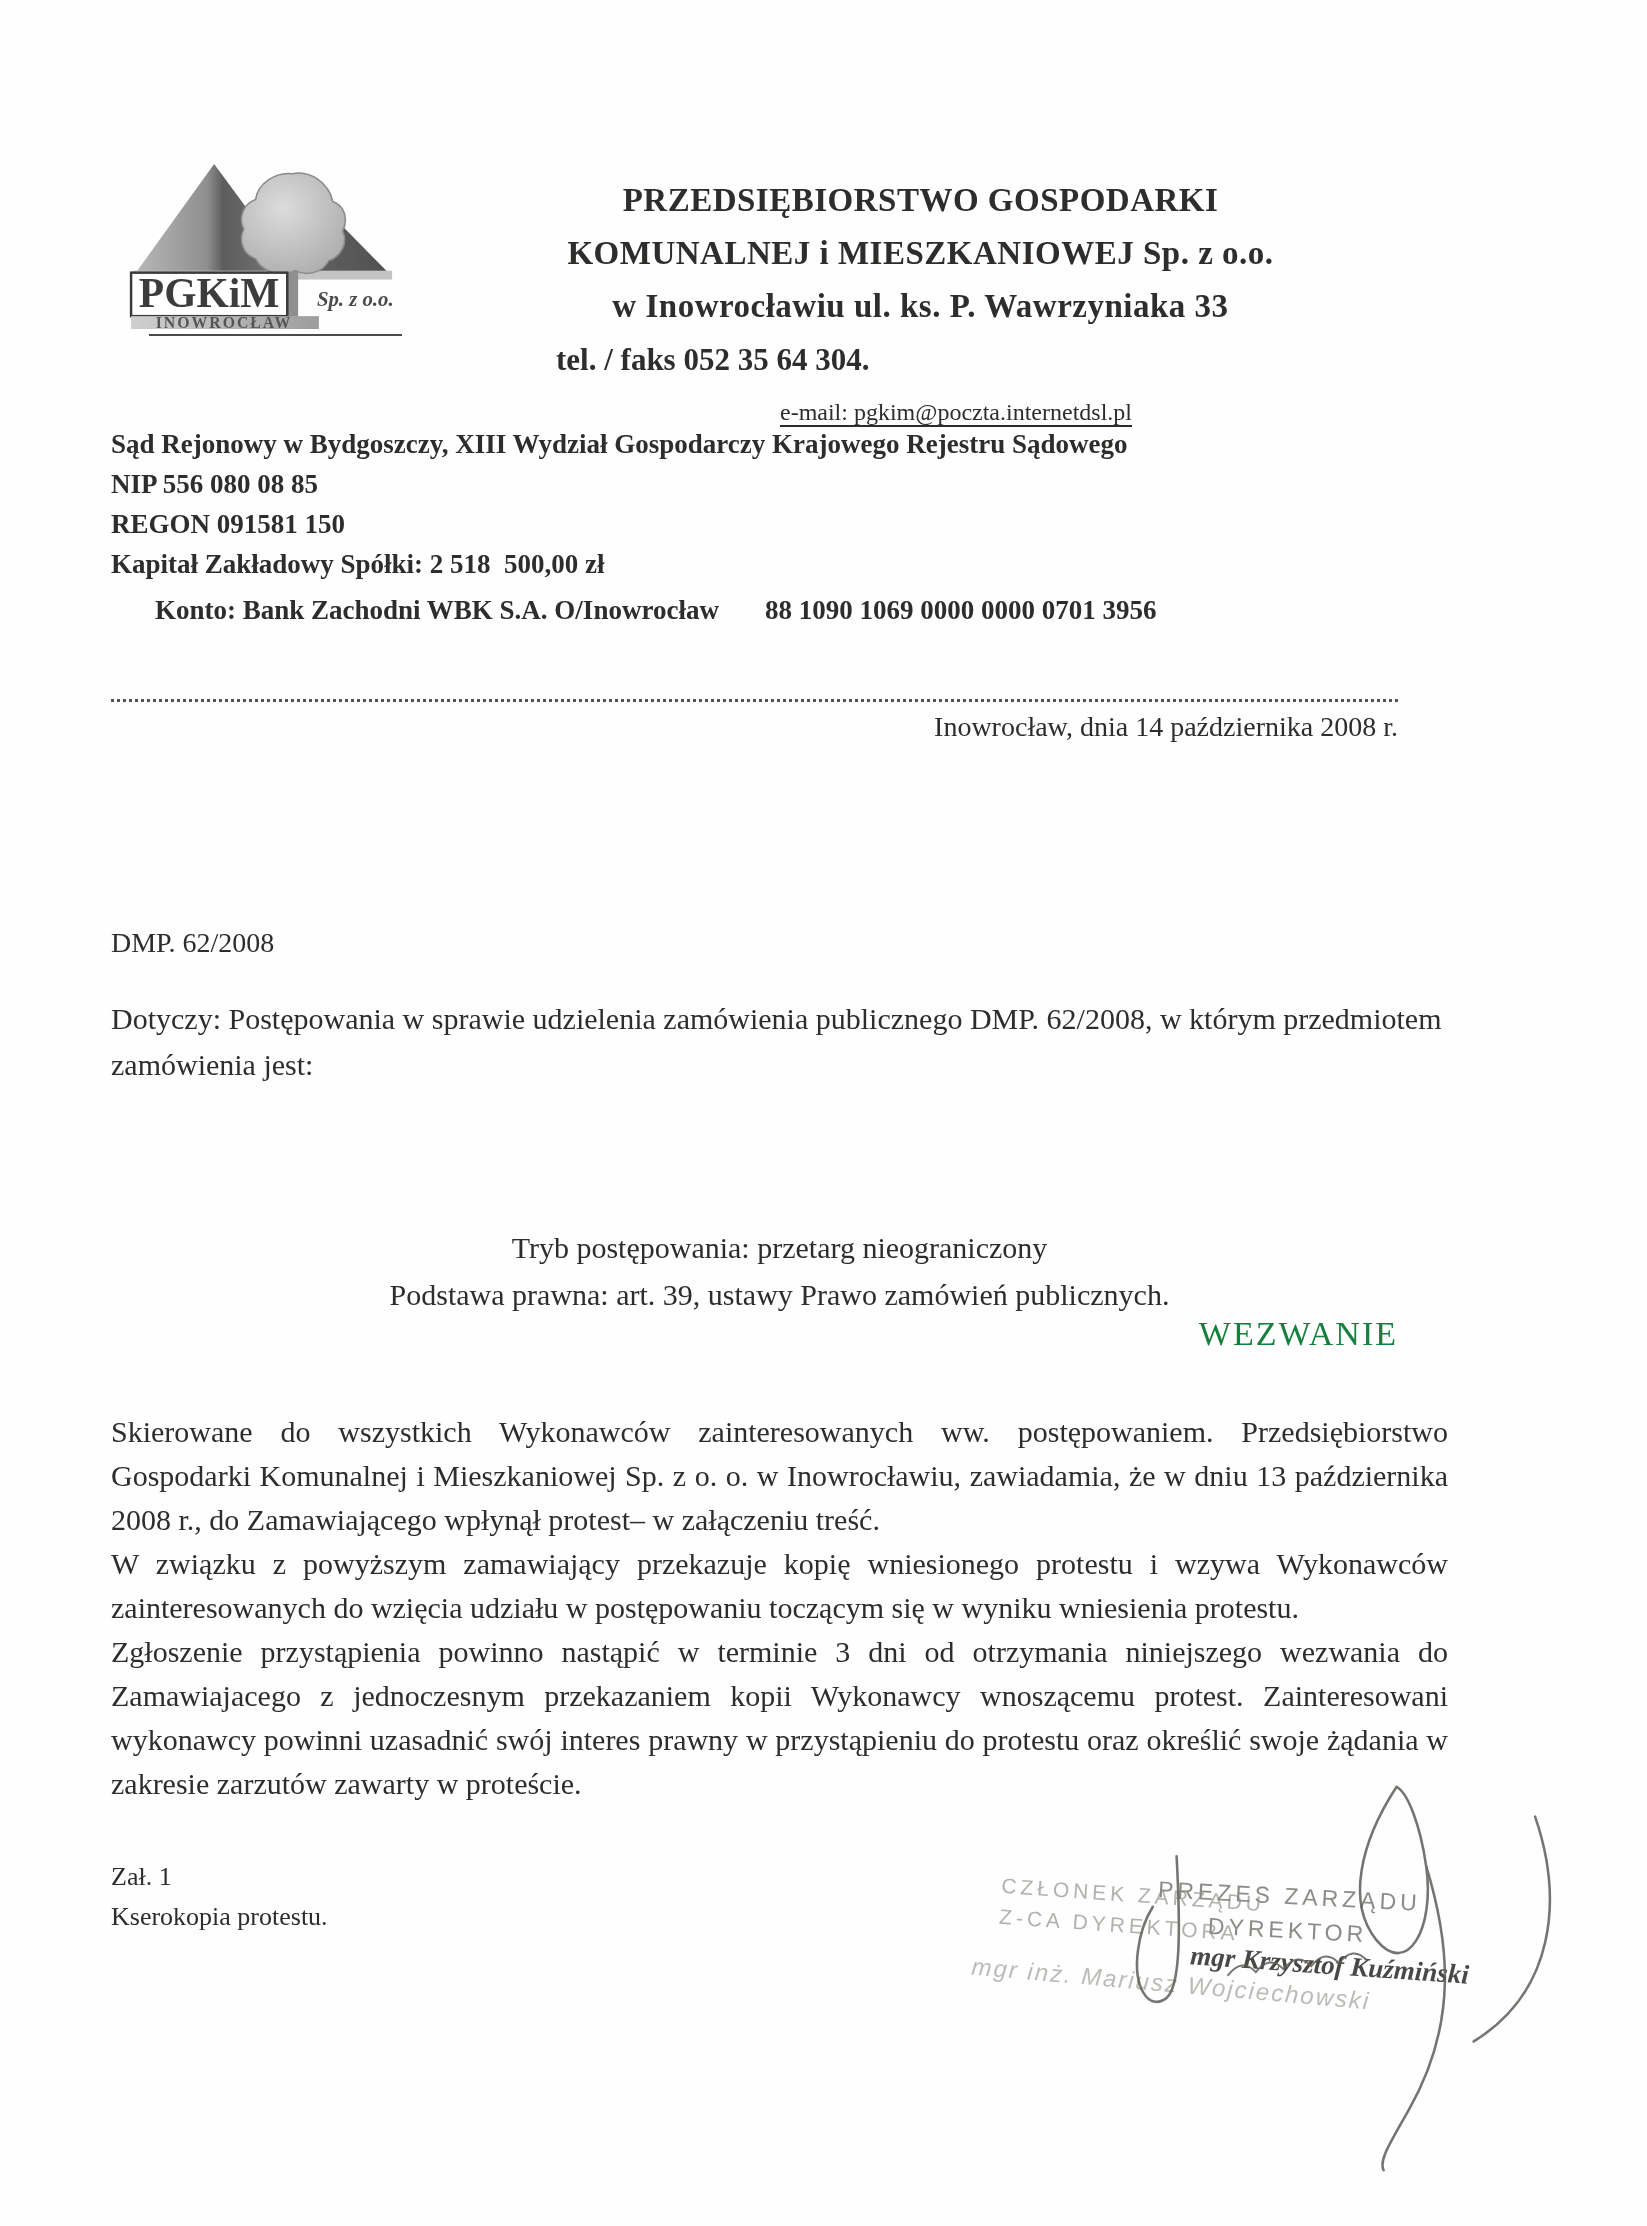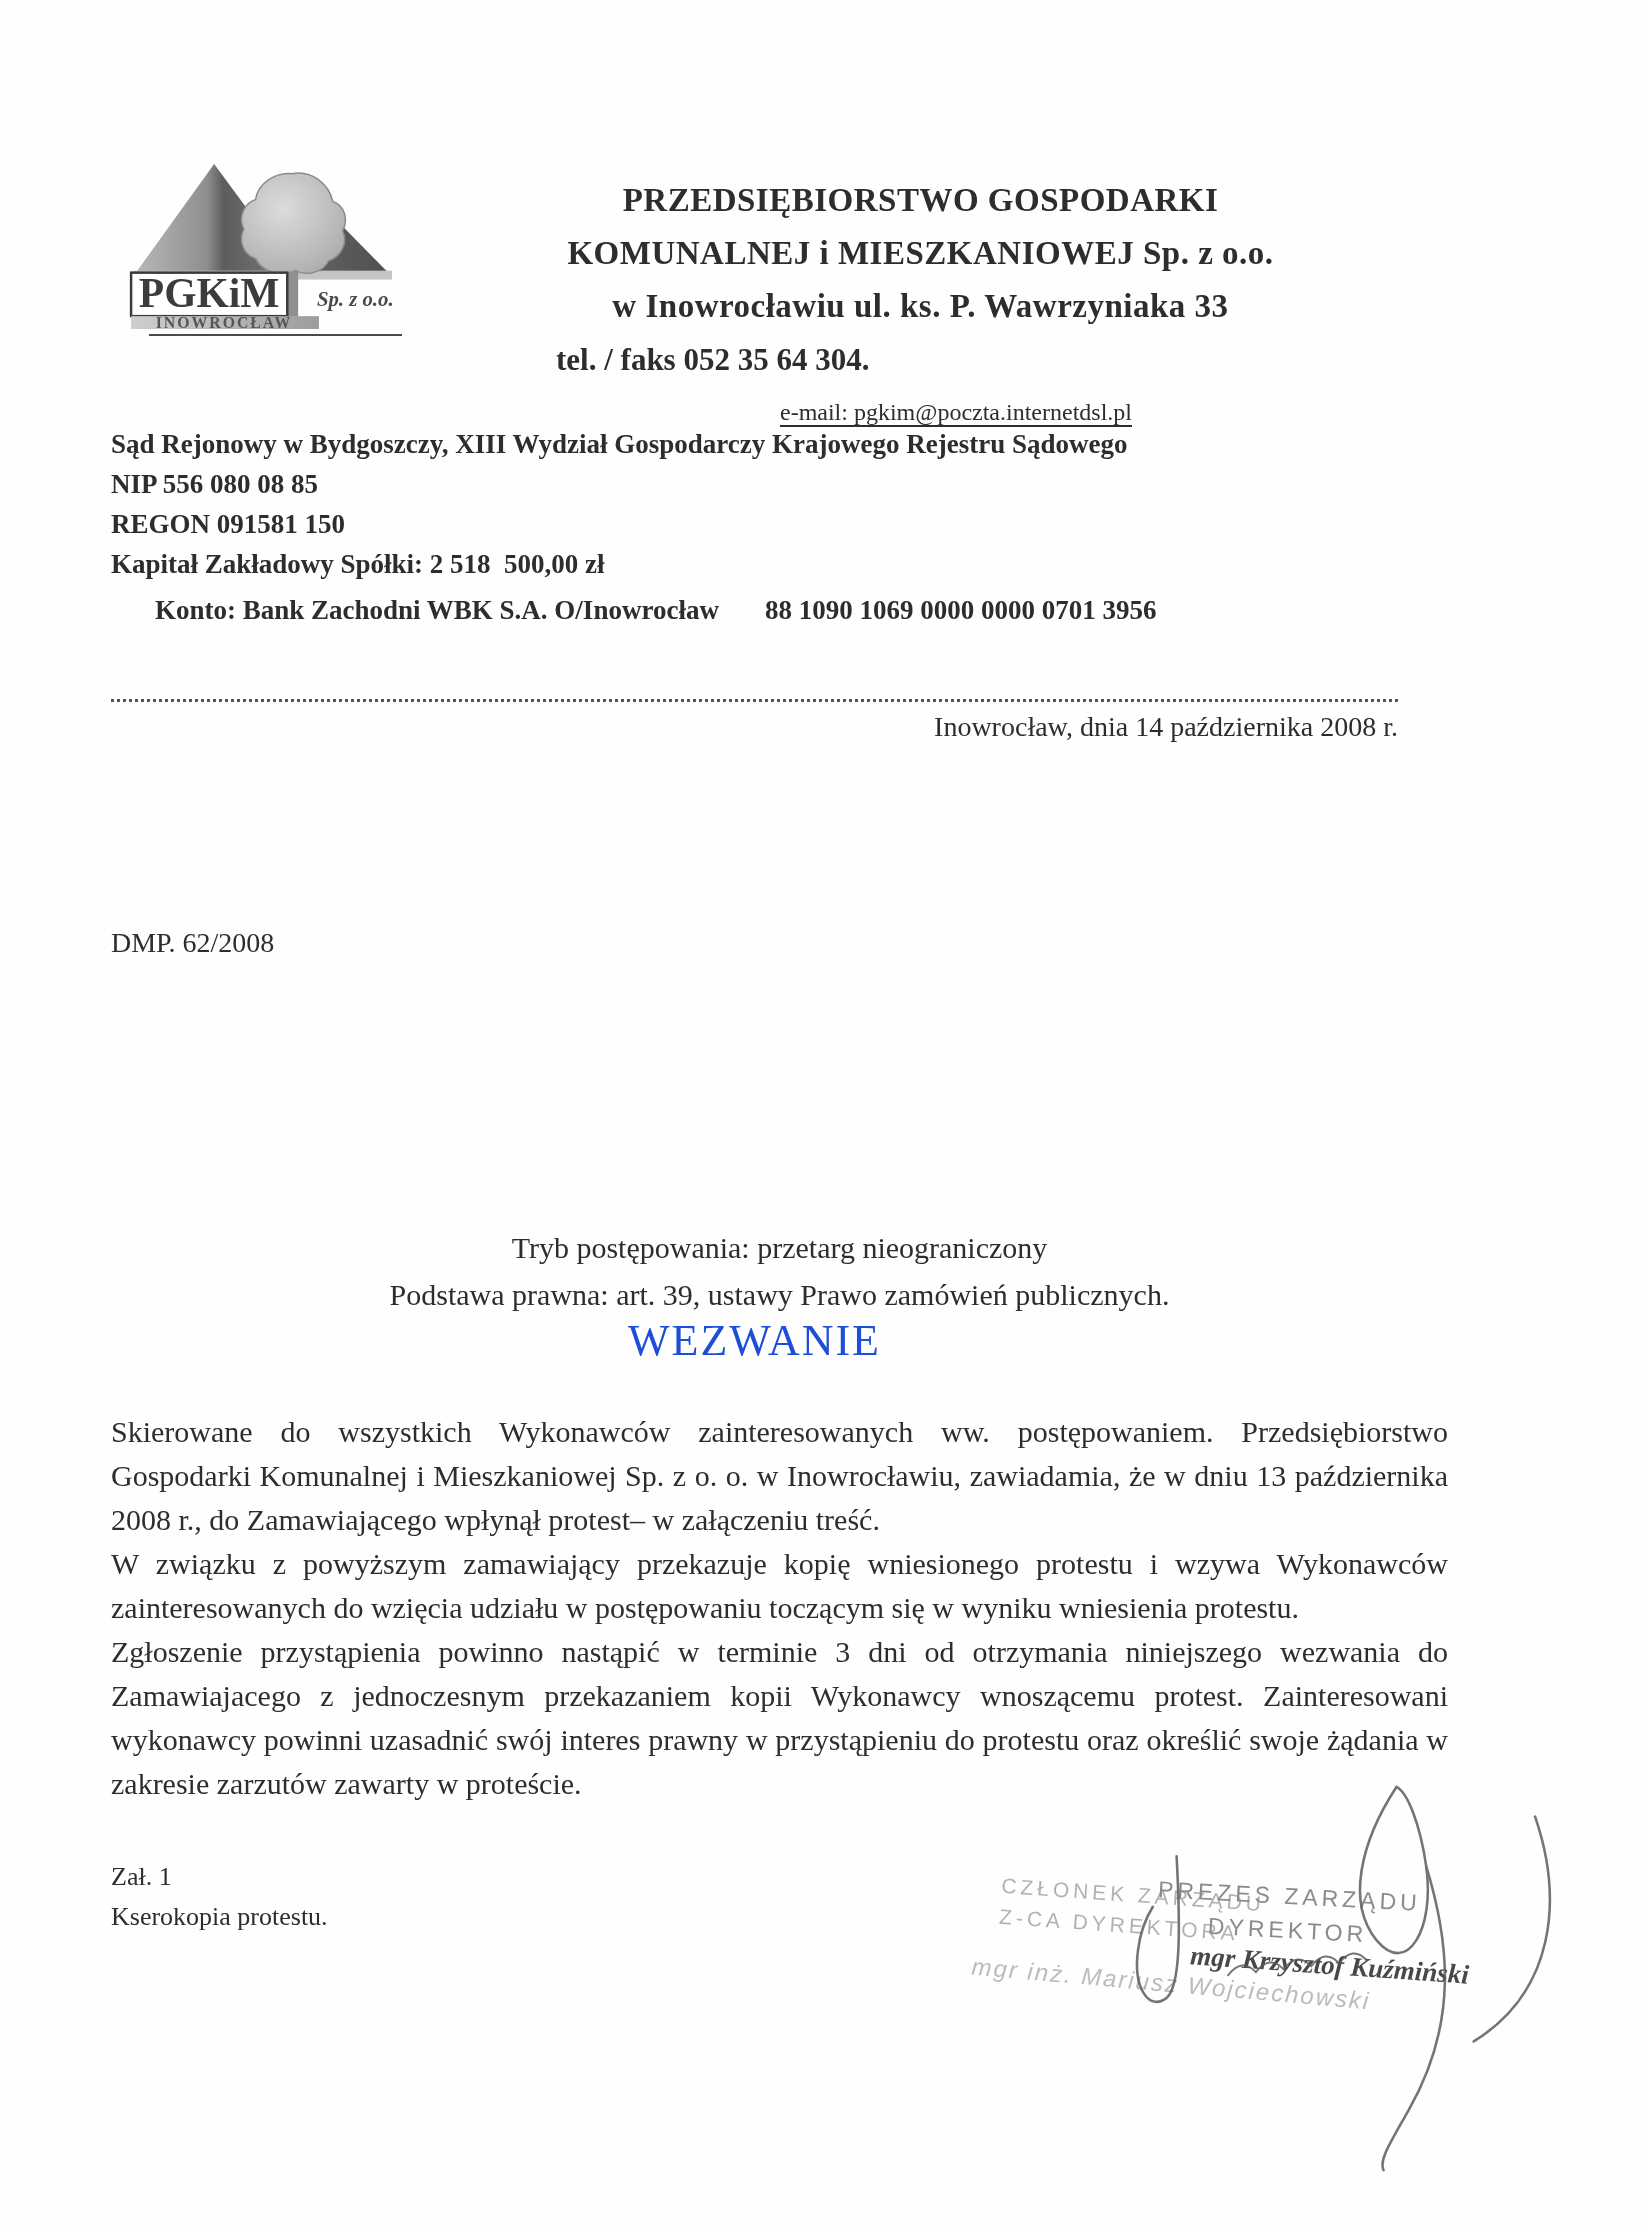--- a/index.html
+++ b/index.html
@@ -34,22 +34,22 @@
   .date-line{left:111px;top:711px;width:1287px;text-align:right;font-size:28px;}
 
   
   .case-number{left:111px;top:927px;font-size:28px;}
   .subject-intro{left:111px;top:996px;width:1337px;font-size:30px;line-height:46px;}
   .subject-bold{left:111px;top:1099px;width:1337px;font-size:30px;font-weight:bold;
                 text-align:justify;line-height:47px;}
   .proc-block{left:111px;top:1224px;width:1337px;font-size:30px;line-height:47px;text-align:center;}
 
   
-  .doc-title{left:111px;top:1315px;width:1287px;text-align:center;font-size:44px;
-             letter-spacing:2px;color:#1d4ed8;}
+  .doc-title{left:111px;top:1315px;width:1287px;text-align:right;font-size:34px;
+             letter-spacing:2px;color:#15803d;}
 
   
   .body-text{left:111px;top:1410px;width:1337px;font-size:30px;line-height:44px;
              text-align:justify;}
   .body-text p{margin:0;}
 
   
   .attachment{left:111px;top:1857px;font-size:26px;line-height:40px;}
 
   
@@ -131,20 +131,21 @@
     <div class="acct-row">
       <span>Konto: Bank Zachodni WBK S.A. O/Inowrocław</span>
       <span>88 1090 1069 0000 0000 0701 3956</span>
     </div>
   </div>
 
   <div class="abs dotted-rule"></div>
   <div class="abs date-line">Inowrocław, dnia 14 października 2008 r.</div>
 
   <div class="abs case-number">DMP. 62/2008</div>
+  <div class="abs subject-intro">Dotyczy: Postępowania w sprawie udzielenia zamówienia publicznego DMP. 62/2008, w którym przedmiotem zamówienia jest:</div>
   <div class="abs proc-block">
     <div>Tryb postępowania: przetarg nieograniczony</div>
     <div>Podstawa prawna: art. 39, ustawy Prawo zamówień publicznych.</div>
   </div>
 
   <div class="abs doc-title">WEZWANIE</div>
 
   <div class="abs body-text">
     <p>Skierowane do wszystkich Wykonawców zainteresowanych ww. postępowaniem. Przedsiębiorstwo Gospodarki Komunalnej i Mieszkaniowej Sp. z o. o. w Inowrocławiu, zawiadamia, że w dniu 13 października 2008 r., do Zamawiającego wpłynął protest– w załączeniu treść.</p>
     <p>W związku z powyższym zamawiający przekazuje kopię wniesionego protestu i wzywa Wykonawców zainteresowanych do wzięcia udziału w postępowaniu toczącym się w wyniku wniesienia protestu.</p>

